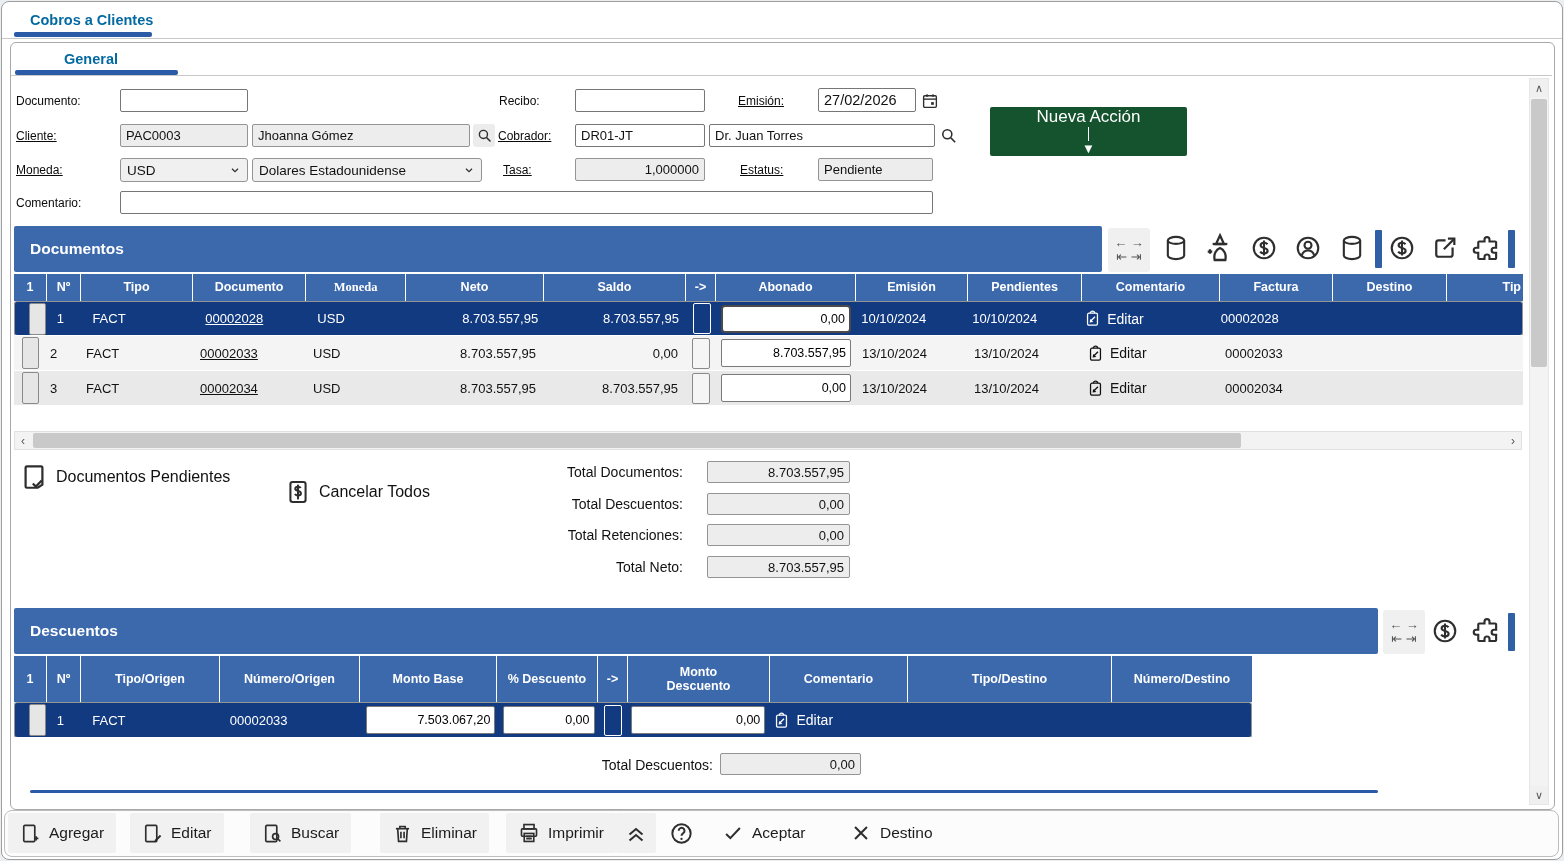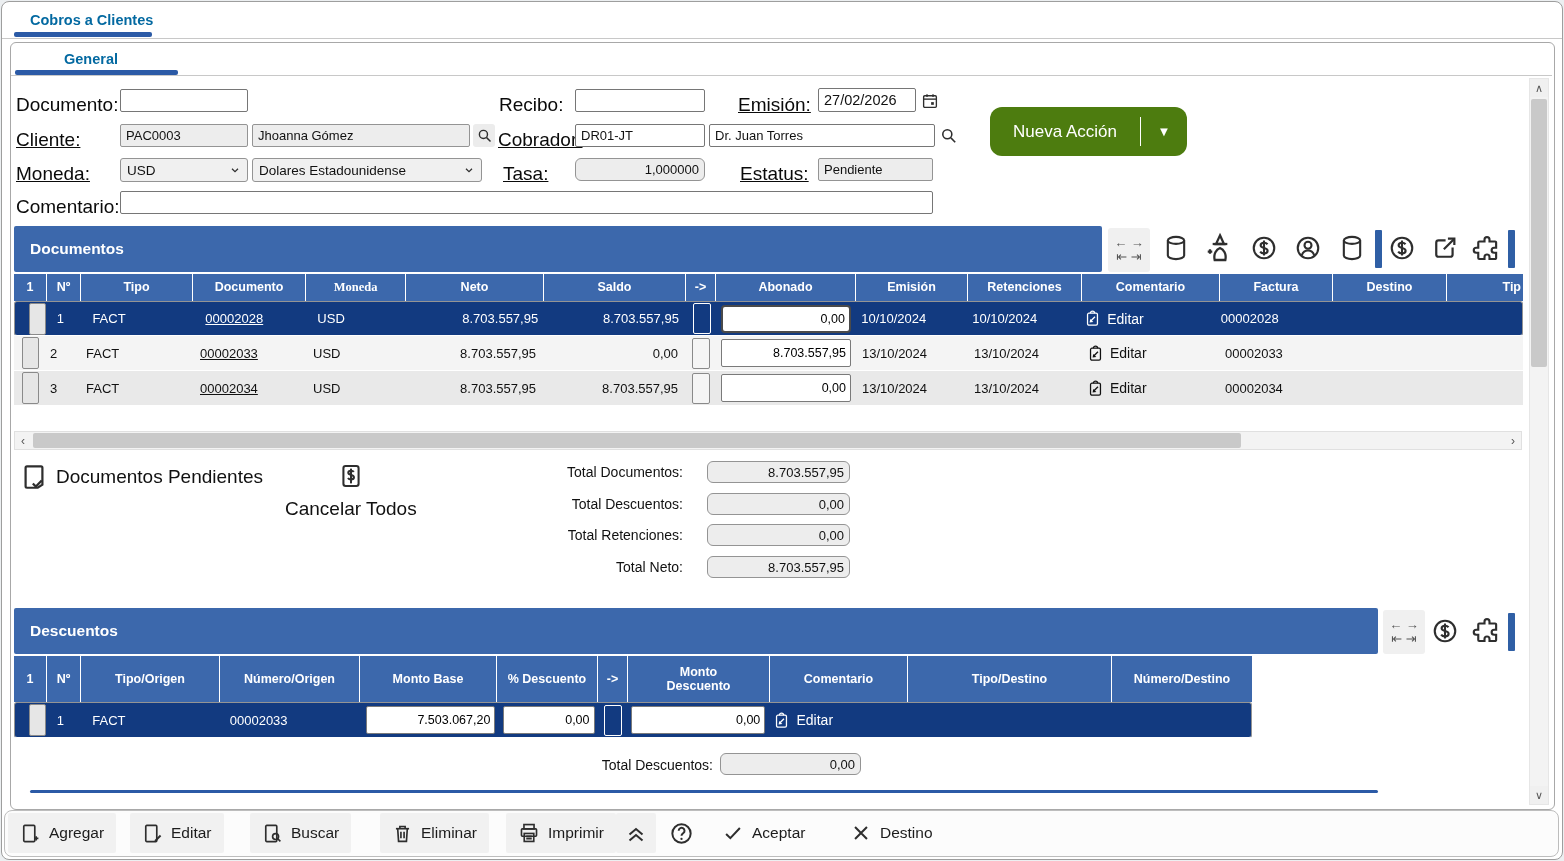--- a/index.html
+++ b/index.html
@@ -7,30 +7,30 @@
     width:1564px;height:861px;position:relative;overflow:hidden;
     font-family:"Liberation Sans",sans-serif;background:#eceff1;color:#111;
   }
   .abs{position:absolute;}
   .window{left:1px;top:1px;width:1560px;height:857px;background:#fff;
     border:1px solid #9e9e9e;border-radius:8px;}
   .tabline{background:#c8c8c8;height:1px;}
   .tab-label{font-weight:bold;font-size:14.5px;color:#0369a1;white-space:nowrap;}
   .indicator{background:#2b5aa6;height:5px;border-radius:2px;}
   .panel{left:10px;top:42px;width:1543px;height:766px;border:1px solid #a8a8a8;border-radius:6px;background:#fff;}
-  .lbl{font-size:19px;color:#0a0a0a;white-space:nowrap;}
+  .lbl{font-size:12px;color:#0a0a0a;white-space:nowrap;}
   .lbl.u{text-decoration:underline;}
   .inp{border:1px solid #767676;background:#fff;font-family:"Liberation Sans",sans-serif;
     font-size:13px;padding:0 5px;border-radius:2px;box-sizing:border-box;color:#111;}
   .inp.gray{background:#ededed;border-color:#949494;}
-  .inp.num{text-align:right;border-radius:6px;}
+  .inp.num{text-align:right;}
   .sel{background:#f0f0f0;border:1px solid #949494;border-radius:3px;font-size:13.5px;
     display:flex;align-items:center;justify-content:space-between;padding:0 6px;box-sizing:border-box;color:#111;}
   .icon-tile{background:#ececec;border-radius:3px;display:flex;align-items:center;justify-content:center;}
-  .primary-btn{background:#4d7c0f;color:#fff;border-radius:12px;display:flex;align-items:center;cursor:pointer;}
+  .primary-btn{background:#14532d;color:#fff;border-radius:2px;display:flex;align-items:center;cursor:pointer;flex-direction:column;}
   .primary-btn .cap{flex:1;text-align:center;font-size:17px;}
   .primary-btn .divider{width:1px;height:60%;background:#ffffff;}
   .primary-btn .arrow{width:46px;text-align:center;font-size:13px;}
   .banner{background:#3c68ac;color:#fff;font-weight:bold;font-size:15.5px;
     display:flex;align-items:center;padding-left:16px;border-radius:2px;box-sizing:border-box;}
   .pan-box{background:#f0f0f0;border-radius:3px;display:flex;flex-direction:column;
     align-items:center;justify-content:center;color:#555;font-size:13px;line-height:1.05;}
   .blue-bar{background:#2f5fa5;border-radius:1px;}
   .ico{color:#2e2e2e;display:flex;align-items:center;justify-content:center;}
   .thead{display:flex;}
@@ -55,21 +55,21 @@
   .cell-inp.focus{border:2px solid #4a4a4a;border-radius:4px;}
   .editar{display:flex;align-items:center;gap:6px;font-size:14px;cursor:pointer;}
   .hscroll{background:#f3f3f3;border:1px solid #e0e0e0;display:flex;align-items:stretch;box-sizing:border-box;}
   .hscroll .btn{width:16px;display:flex;align-items:center;justify-content:center;color:#555;font-size:12px;}
   .hscroll .track{flex:1;position:relative;}
   .hscroll .thumb{position:absolute;top:1px;bottom:1px;background:#c9c9c9;border-radius:2px;}
   .vscroll{background:#f3f3f3;display:flex;flex-direction:column;box-sizing:border-box;border:1px solid #e6e6e6;}
   .vscroll .btn{height:18px;display:flex;align-items:center;justify-content:center;color:#555;font-size:11px;background:#f0f0f0;}
   .vscroll .track{flex:1;position:relative;}
   .vscroll .thumb{position:absolute;left:1px;right:1px;background:#c9c9c9;border-radius:2px;}
-  .flat-act{display:flex;align-items:center;gap:8px;font-size:19px;color:#111;cursor:pointer;}
+  .flat-act{display:flex;align-items:center;gap:8px;font-size:16px;color:#111;cursor:pointer;}
   .tot-label{font-size:14px;text-align:right;}
   .blue-rule{background:#2b5aa6;height:3px;border-radius:2px;}
   .toolbar{left:4px;top:810px;width:1555px;height:47px;background:#fcfcfc;
     border:1px solid #bdbdbd;border-radius:8px;box-sizing:border-box;}
   .tb-btn{display:flex;align-items:center;gap:8px;background:#f1f1f1;border-radius:2px;
     padding:0 12px;height:40px;font-size:15.5px;color:#1c1c1c;cursor:pointer;box-sizing:border-box;}
   .tb-btn.plain{background:transparent;}
   svg{display:block;}
 </style>
 </head>
@@ -330,21 +330,21 @@
   <div class="th" style="width:33px;">1</div>
   <div class="th" style="width:34px;">Nº</div>
   <div class="th" style="width:112px;">Tipo</div>
   <div class="th" style="width:113px;">Documento</div>
   <div class="th" style="width:100px;font-family:Liberation Serif, serif;">Moneda</div>
   <div class="th" style="width:138px;">Neto</div>
   <div class="th" style="width:142px;">Saldo</div>
   <div class="th" style="width:30px;">-&gt;</div>
   <div class="th" style="width:140px;">Abonado</div>
   <div class="th" style="width:112px;">Emisión</div>
-  <div class="th" style="width:114px;">Retenciones</div>
+  <div class="th" style="width:114px;">Pendientes</div>
   <div class="th" style="width:138px;">Comentario</div>
   <div class="th" style="width:113px;">Factura</div>
   <div class="th" style="width:114px;">Destino</div>
   <div class="th" style="width:76px;justify-content:flex-end;padding-right:2px;">Tip</div>
 </div>
 
 <div class="abs trow sel" style="left:14px;top:301px;width:1509px;height:35px;">
   <div class="td c" style="width:33px;">
       <span class="rowbox"></span>
     </div>
@@ -450,21 +450,21 @@
     </div>
   <div class="btn">›</div>
 </div>
 
 <div class="abs flat-act" style="left:20px;top:462px;">
   <svg width="28" height="30" class="ico">
       <use href="#i-doccheck"></use>
     </svg>
   <span>Documentos Pendientes</span>
 </div>
-<div class="abs flat-act" style="left:285px;top:462px;flex-direction:column;">
+<div class="abs flat-act" style="left:285px;top:478px;">
   <svg width="26" height="28" class="ico">
       <use href="#i-dollarbox"></use>
     </svg>
   <span>Cancelar Todos</span>
 </div>
 
 <div class="abs tot-label" style="left:483px;top:464px;width:200px;">Total Documentos:</div>
 <input class="abs inp gray num" style="left: 707px; top: 461px; width: 143px; height: 22px;" readonly="" value="8.703.557,95">
 <div class="abs tot-label" style="left:483px;top:496px;width:200px;">Total Descuentos:</div>
 <input class="abs inp gray num" style="left: 707px; top: 493px; width: 143px; height: 22px;" readonly="" value="0,00">

